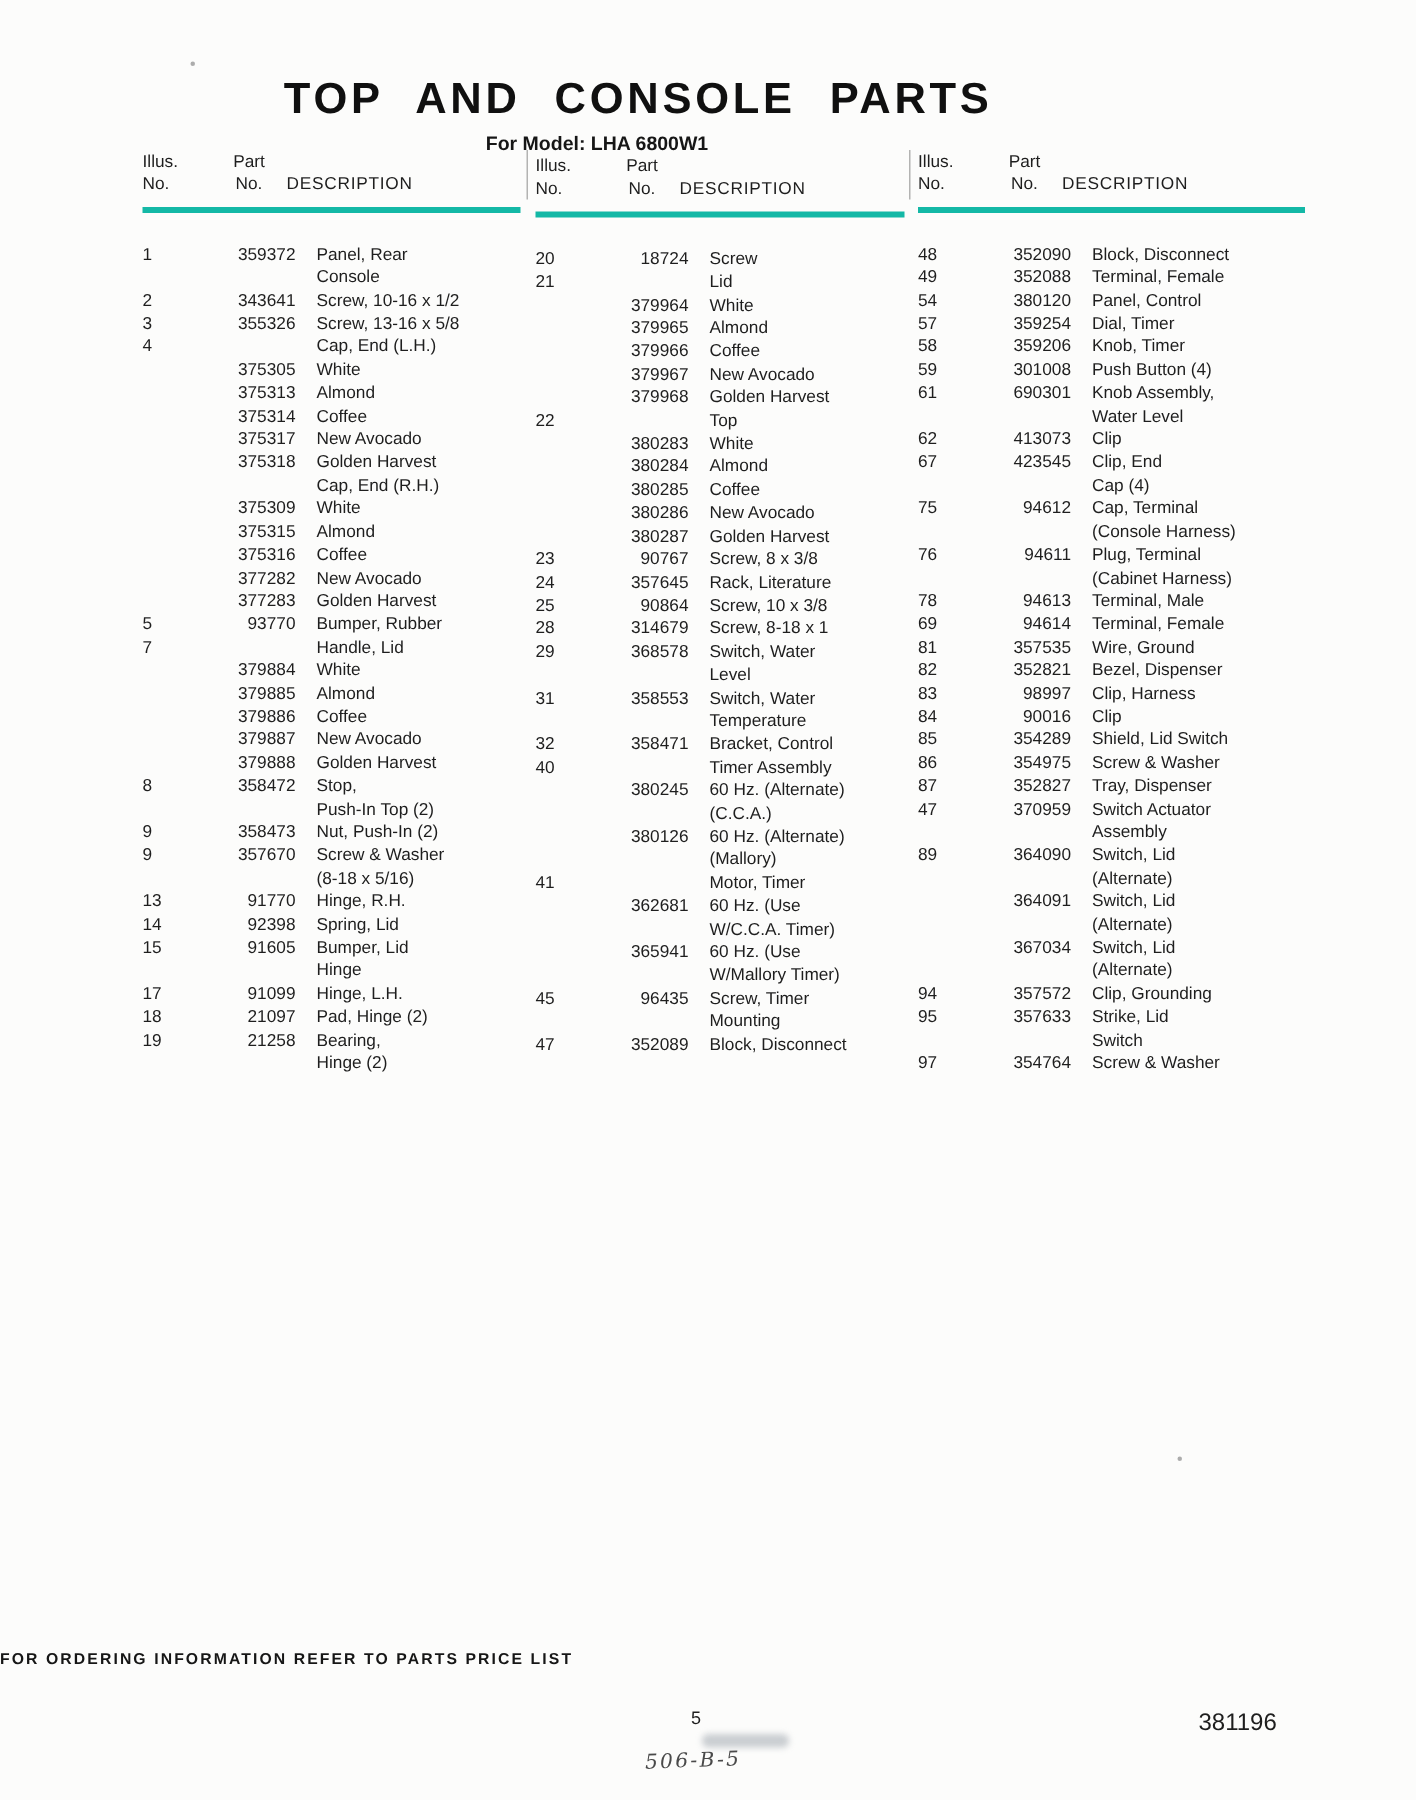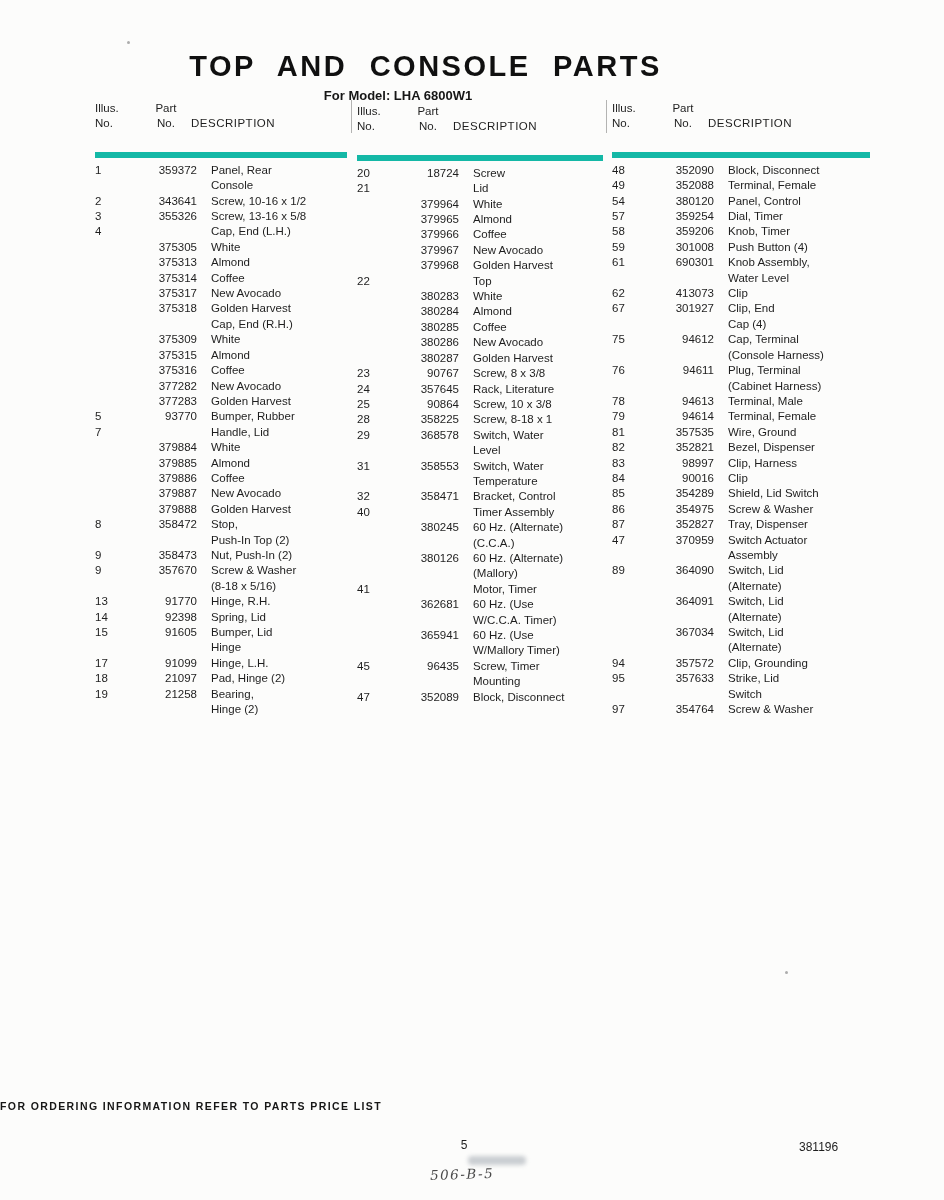--- a/index.html
+++ b/index.html
@@ -15,21 +15,21 @@
     letter-spacing:2.5px;word-spacing:12px;
   }
   .subtitle{
     position:absolute;top:88px;left:0;width:796px;
     text-align:center;font-size:13px;font-weight:bold;color:#161616;
   }
   .col{position:absolute;font-size:11.5px;}
   .col1{left:95px;top:101px;width:252px;}
   .col2{left:357px;top:104px;width:246px;}
   .col3{left:612px;top:101px;width:258px;}
-  .colhead{border-bottom:6px solid #14b8a6;padding-bottom:20px;margin-bottom:5px;}
+  .colhead{border-bottom:4px solid #14b8a6;padding-bottom:6px;margin-bottom:21px;}
   .hrow,.prow{
     display:grid;grid-template-columns:26px 62px 1fr;column-gap:14px;
     line-height:15.4px;white-space:nowrap;
   }
   .c-i{text-align:left;}
   .c-p{text-align:right;}
   .c-d{text-align:left;}
   .hl{text-align:center;}
   .hdesc{margin-left:-20px;letter-spacing:.5px;}
   .vsep{position:absolute;width:1px;background:#777;opacity:.55;}
@@ -37,21 +37,21 @@
   .vsep2{left:606px;top:100px;height:33px;}
   .ordering-note{
     position:absolute;top:1100px;left:0;width:920px;
     text-align:left;font-size:10.5px;font-weight:bold;
     letter-spacing:1.4px;color:#161616;
   }
   .page-number{
     position:absolute;top:1138px;left:452px;width:24px;
     text-align:center;font-size:12px;
   }
-  .doc-number{position:absolute;top:1140px;left:799px;font-size:12px;}
+  .doc-number{position:absolute;top:1140px;left:799px;font-size:16px;}
   .smudge{
     position:absolute;top:1156px;left:468px;width:58px;height:9px;
     background:#98a0a8;opacity:.5;filter:blur(2px);border-radius:4px;
   }
   .handwritten{
     position:absolute;top:1166px;left:430px;
     font-family:"DejaVu Serif", serif;font-style:italic;
     font-size:13.5px;color:#4a4a4a;letter-spacing:1.5px;
     transform:rotate(-2deg);
   }
@@ -356,21 +356,21 @@
           <span class="c-p">357645</span>
           <span class="c-d">Rack, Literature</span>
         </div>
         <div class="prow">
           <span class="c-i">25</span>
           <span class="c-p">90864</span>
           <span class="c-d">Screw, 10 x 3/8</span>
         </div>
         <div class="prow">
           <span class="c-i">28</span>
-          <span class="c-p">358225</span>
+          <span class="c-p">314679</span>
           <span class="c-d">Screw, 8-18 x 1</span>
         </div>
         <div class="prow">
           <span class="c-i">29</span>
           <span class="c-p">368578</span>
           <span class="c-d">Switch, Water</span>
         </div>
         <div class="prow">
           <span class="c-i"></span>
           <span class="c-p"></span>
@@ -513,21 +513,21 @@
           <span class="c-p"></span>
           <span class="c-d">Water Level</span>
         </div>
         <div class="prow">
           <span class="c-i">62</span>
           <span class="c-p">413073</span>
           <span class="c-d">Clip</span>
         </div>
         <div class="prow">
           <span class="c-i">67</span>
-          <span class="c-p">301927</span>
+          <span class="c-p">423545</span>
           <span class="c-d">Clip, End</span>
         </div>
         <div class="prow">
           <span class="c-i"></span>
           <span class="c-p"></span>
           <span class="c-d">Cap (4)</span>
         </div>
         <div class="prow">
           <span class="c-i">75</span>
           <span class="c-p">94612</span>
@@ -547,21 +547,21 @@
           <span class="c-i"></span>
           <span class="c-p"></span>
           <span class="c-d">(Cabinet Harness)</span>
         </div>
         <div class="prow">
           <span class="c-i">78</span>
           <span class="c-p">94613</span>
           <span class="c-d">Terminal, Male</span>
         </div>
         <div class="prow">
-          <span class="c-i">79</span>
+          <span class="c-i">69</span>
           <span class="c-p">94614</span>
           <span class="c-d">Terminal, Female</span>
         </div>
         <div class="prow">
           <span class="c-i">81</span>
           <span class="c-p">357535</span>
           <span class="c-d">Wire, Ground</span>
         </div>
         <div class="prow">
           <span class="c-i">82</span>

